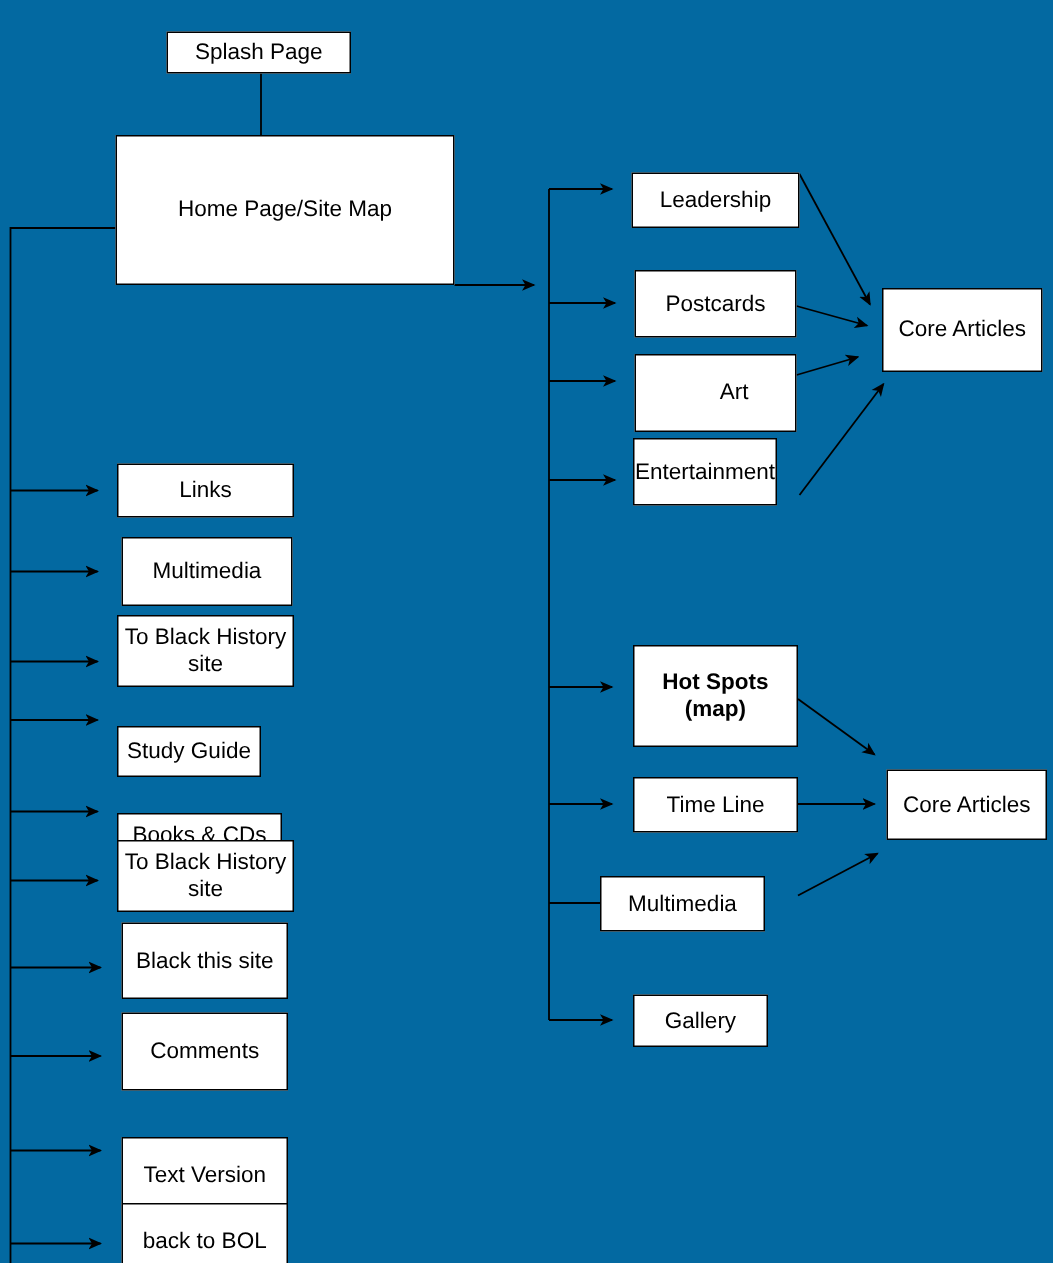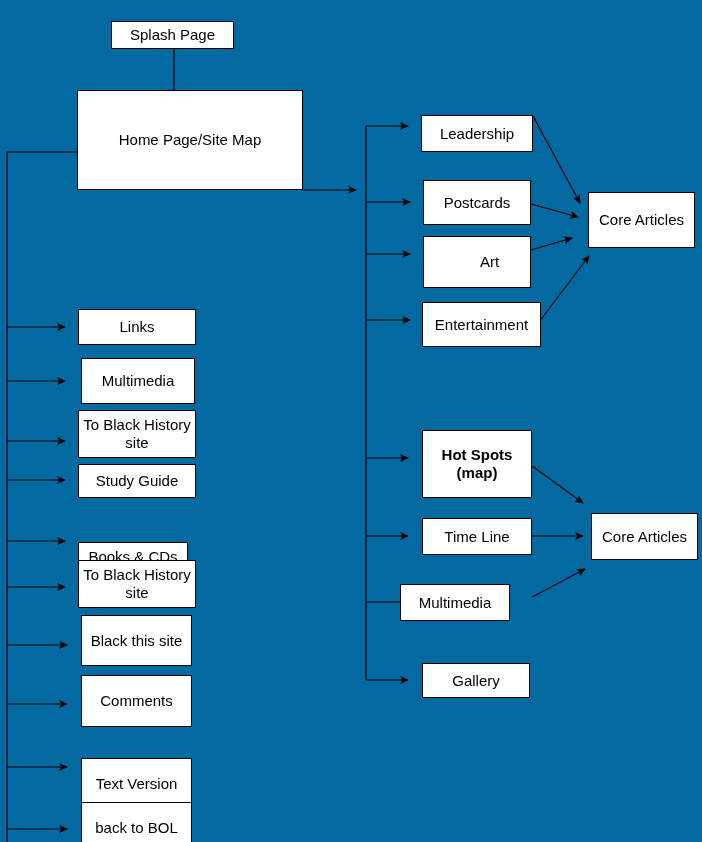--- a/index.html
+++ b/index.html
@@ -106,21 +106,21 @@
   <div class="node" style="left: 78px; top: 309px; width: 118px; height: 36px;">
     <span class="node-label">Links</span>
   </div>
   <div class="node" style="left: 81px; top: 358px; width: 114px; height: 46px;">
     <span class="node-label">Multimedia</span>
   </div>
   <div class="node" style="left: 78px; top: 410px; width: 118px; height: 48px;">
     <span class="node-label">To Black History
 site</span>
   </div>
-  <div class="node" style="left: 78px; top: 464px; width: 118px; height: 34px;">
+  <div class="node" style="left: 78px; top: 484px; width: 96px; height: 34px;">
     <span class="node-label">Study Guide</span>
   </div>
   <div class="node" style="left: 78px; top: 502px; width: 110px; height: 30px; margin-top: 40px;">
     <span class="node-label">Books &amp; CDs</span>
   </div>
   <div class="node" style="left: 78px; top: 560px; width: 118px; height: 48px;">
     <span class="node-label">To Black History
 site</span>
   </div>
   <div class="node" style="left: 81px; top: 615px; width: 111px; height: 51px;">
@@ -138,37 +138,37 @@
 
   <div class="node" style="left: 421px; top: 115px; width: 112px; height: 37px;">
     <span class="node-label">Leadership</span>
   </div>
   <div class="node" style="left: 423px; top: 180px; width: 108px; height: 45px;">
     <span class="node-label">Postcards</span>
   </div>
   <div class="node" style="left: 423px; top: 236px; width: 108px; height: 52px; padding-left: 25px;">
     <span class="node-label">Art</span>
   </div>
-  <div class="node" style="left: 422px; top: 302px; width: 119px; height: 45px;">
+  <div class="node" style="left: 422px; top: 292px; width: 96px; height: 45px;">
     <span class="node-label">Entertainment</span>
   </div>
   <div class="node" style="left: 588px; top: 192px; width: 107px; height: 56px;">
     <span class="node-label">Core Articles</span>
   </div>
 
   <div class="node" style="left: 422px; top: 430px; width: 110px; height: 68px; font-weight: bold;">
     <span class="node-label">Hot Spots
 (map)</span>
   </div>
   <div class="node" style="left: 422px; top: 518px; width: 110px; height: 37px;">
     <span class="node-label">Time Line</span>
   </div>
   <div class="node" style="left: 400px; top: 584px; width: 110px; height: 37px;">
     <span class="node-label">Multimedia</span>
   </div>
-  <div class="node" style="left: 422px; top: 663px; width: 108px; height: 35px;">
+  <div class="node" style="left: 422px; top: 663px; width: 90px; height: 35px;">
     <span class="node-label">Gallery</span>
   </div>
   <div class="node" style="left: 591px; top: 513px; width: 107px; height: 47px;">
     <span class="node-label">Core Articles</span>
   </div>
 
 </div>
 
 </body></html>

